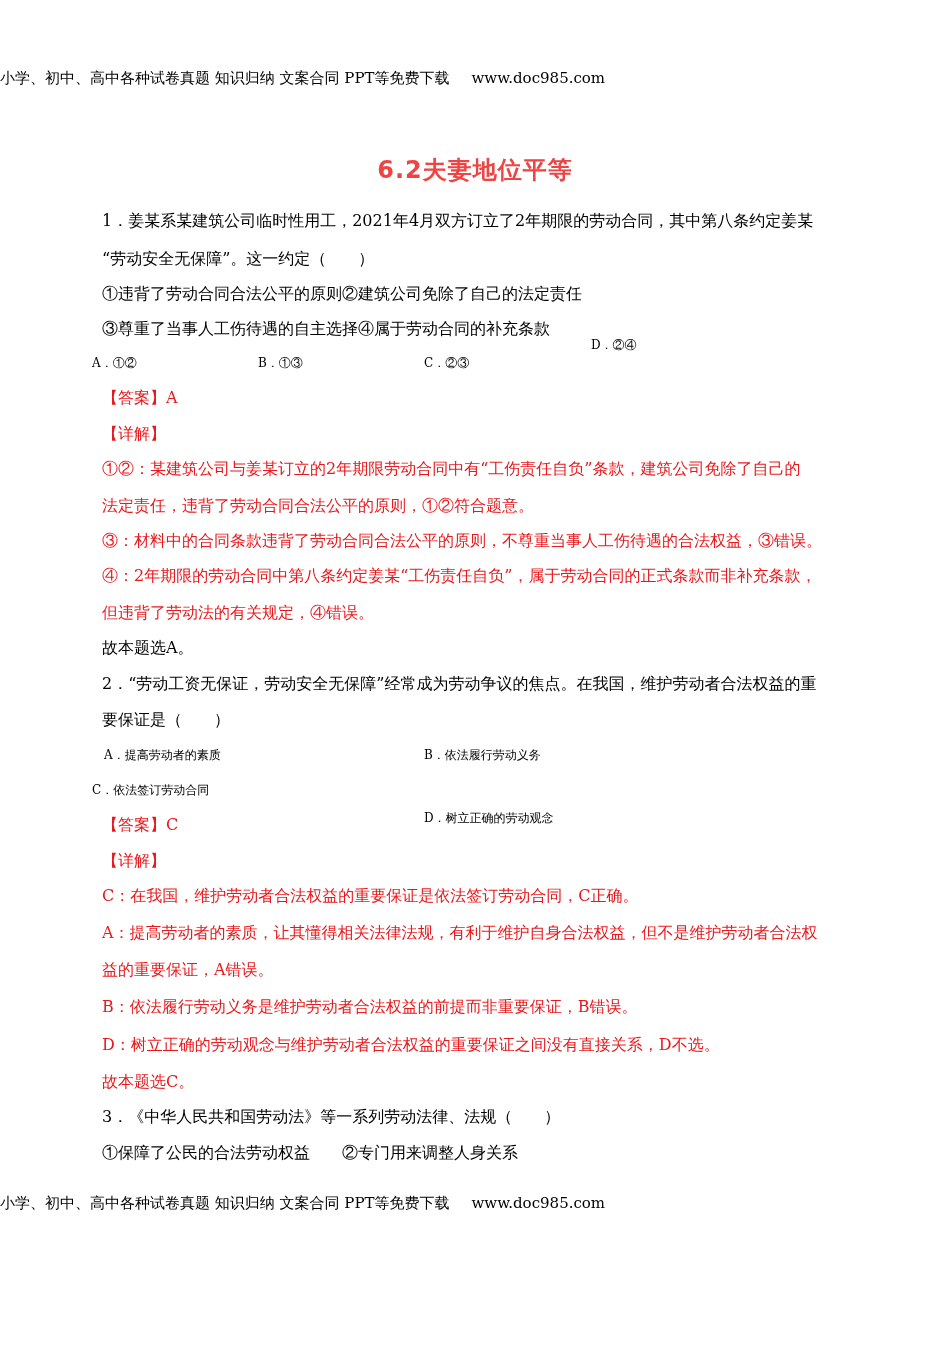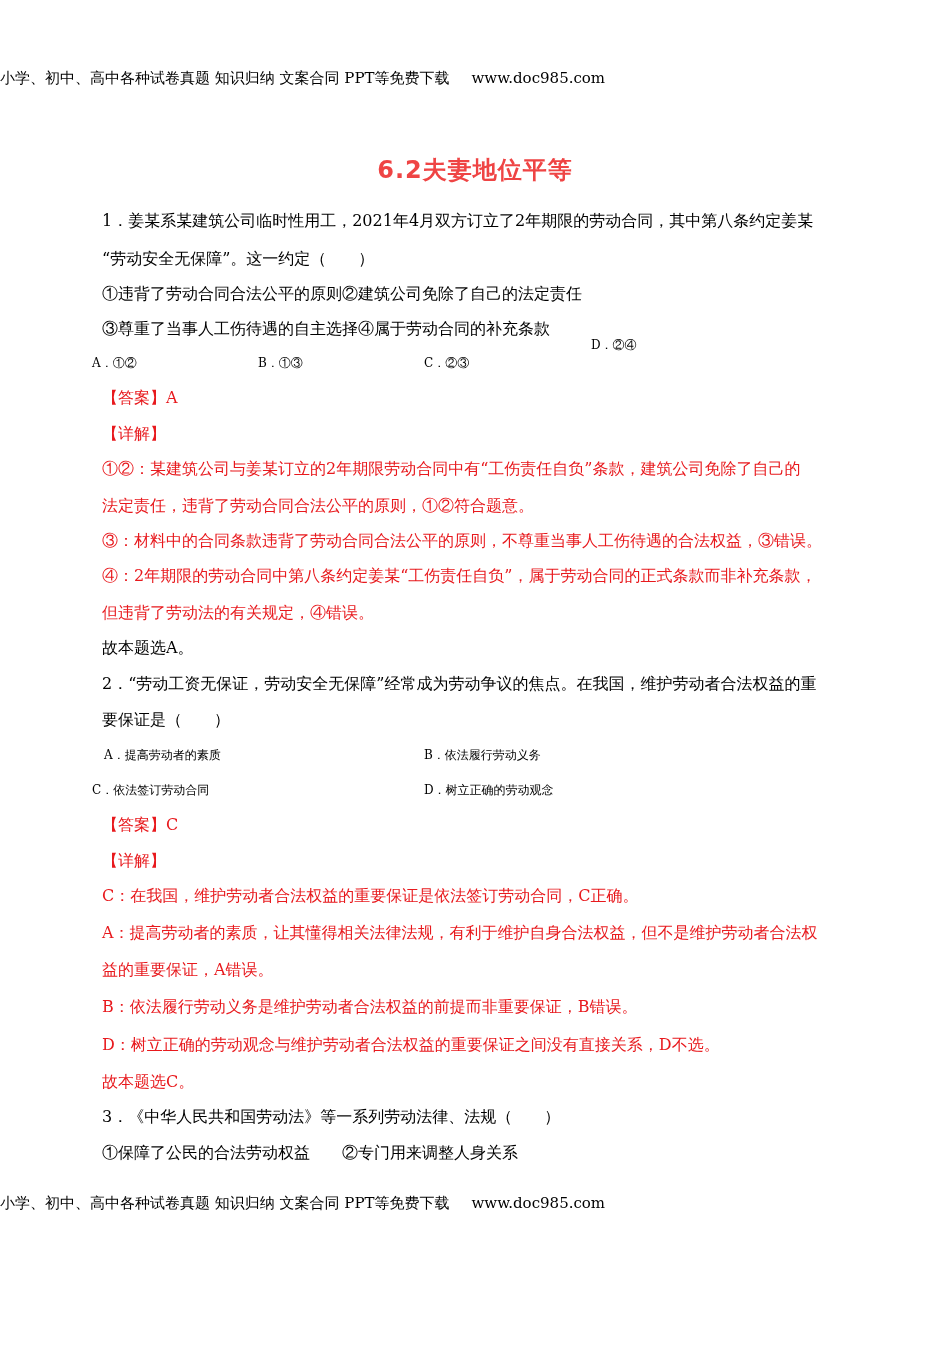--- a/index.html
+++ b/index.html
@@ -38,21 +38,21 @@
 <div class="line red" style="top:531px;">③：材料中的合同条款违背了劳动合同合法公平的原则，不尊重当事人工伤待遇的合法权益，③错误。</div>
 <div class="line red" style="top:566px;">④：2年期限的劳动合同中第八条约定姜某“工伤责任自负”，属于劳动合同的正式条款而非补充条款，</div>
 <div class="line red" style="top:603px;">但违背了劳动法的有关规定，④错误。</div>
 <div class="line" style="top:638px;">故本题选A。</div>
 
 <div class="line" style="top:674px;">2．“劳动工资无保证，劳动安全无保障”经常成为劳动争议的焦点。在我国，维护劳动者合法权益的重</div>
 <div class="line" style="top:710px;">要保证是（　　）</div>
 <div class="opt" style="top:745px; left:92px;margin-left:12px;">A．提高劳动者的素质</div>
 <div class="opt" style="top:745px; left:424px;">B．依法履行劳动义务</div>
 <div class="opt" style="top:780px; left:92px;">C．依法签订劳动合同</div>
-<div class="opt" style="top:780px; left:424px;">D．树立正确的劳动观念</div>
+<div class="opt" style="top:808px; left:424px;">D．树立正确的劳动观念</div>
 <div class="line red" style="top:815px;">【答案】C</div>
 <div class="line red" style="top:851px;">【详解】</div>
 <div class="line red" style="top:886px;">C：在我国，维护劳动者合法权益的重要保证是依法签订劳动合同，C正确。</div>
 <div class="line red" style="top:923px;">A：提高劳动者的素质，让其懂得相关法律法规，有利于维护自身合法权益，但不是维护劳动者合法权</div>
 <div class="line red" style="top:960px;">益的重要保证，A错误。</div>
 <div class="line red" style="top:997px;">B：依法履行劳动义务是维护劳动者合法权益的前提而非重要保证，B错误。</div>
 <div class="line red" style="top:1035px;">D：树立正确的劳动观念与维护劳动者合法权益的重要保证之间没有直接关系，D不选。</div>
 <div class="line red" style="top:1072px;">故本题选C。</div>
 
 <div class="line" style="top:1107px;">3．《中华人民共和国劳动法》等一系列劳动法律、法规（　　）</div>

